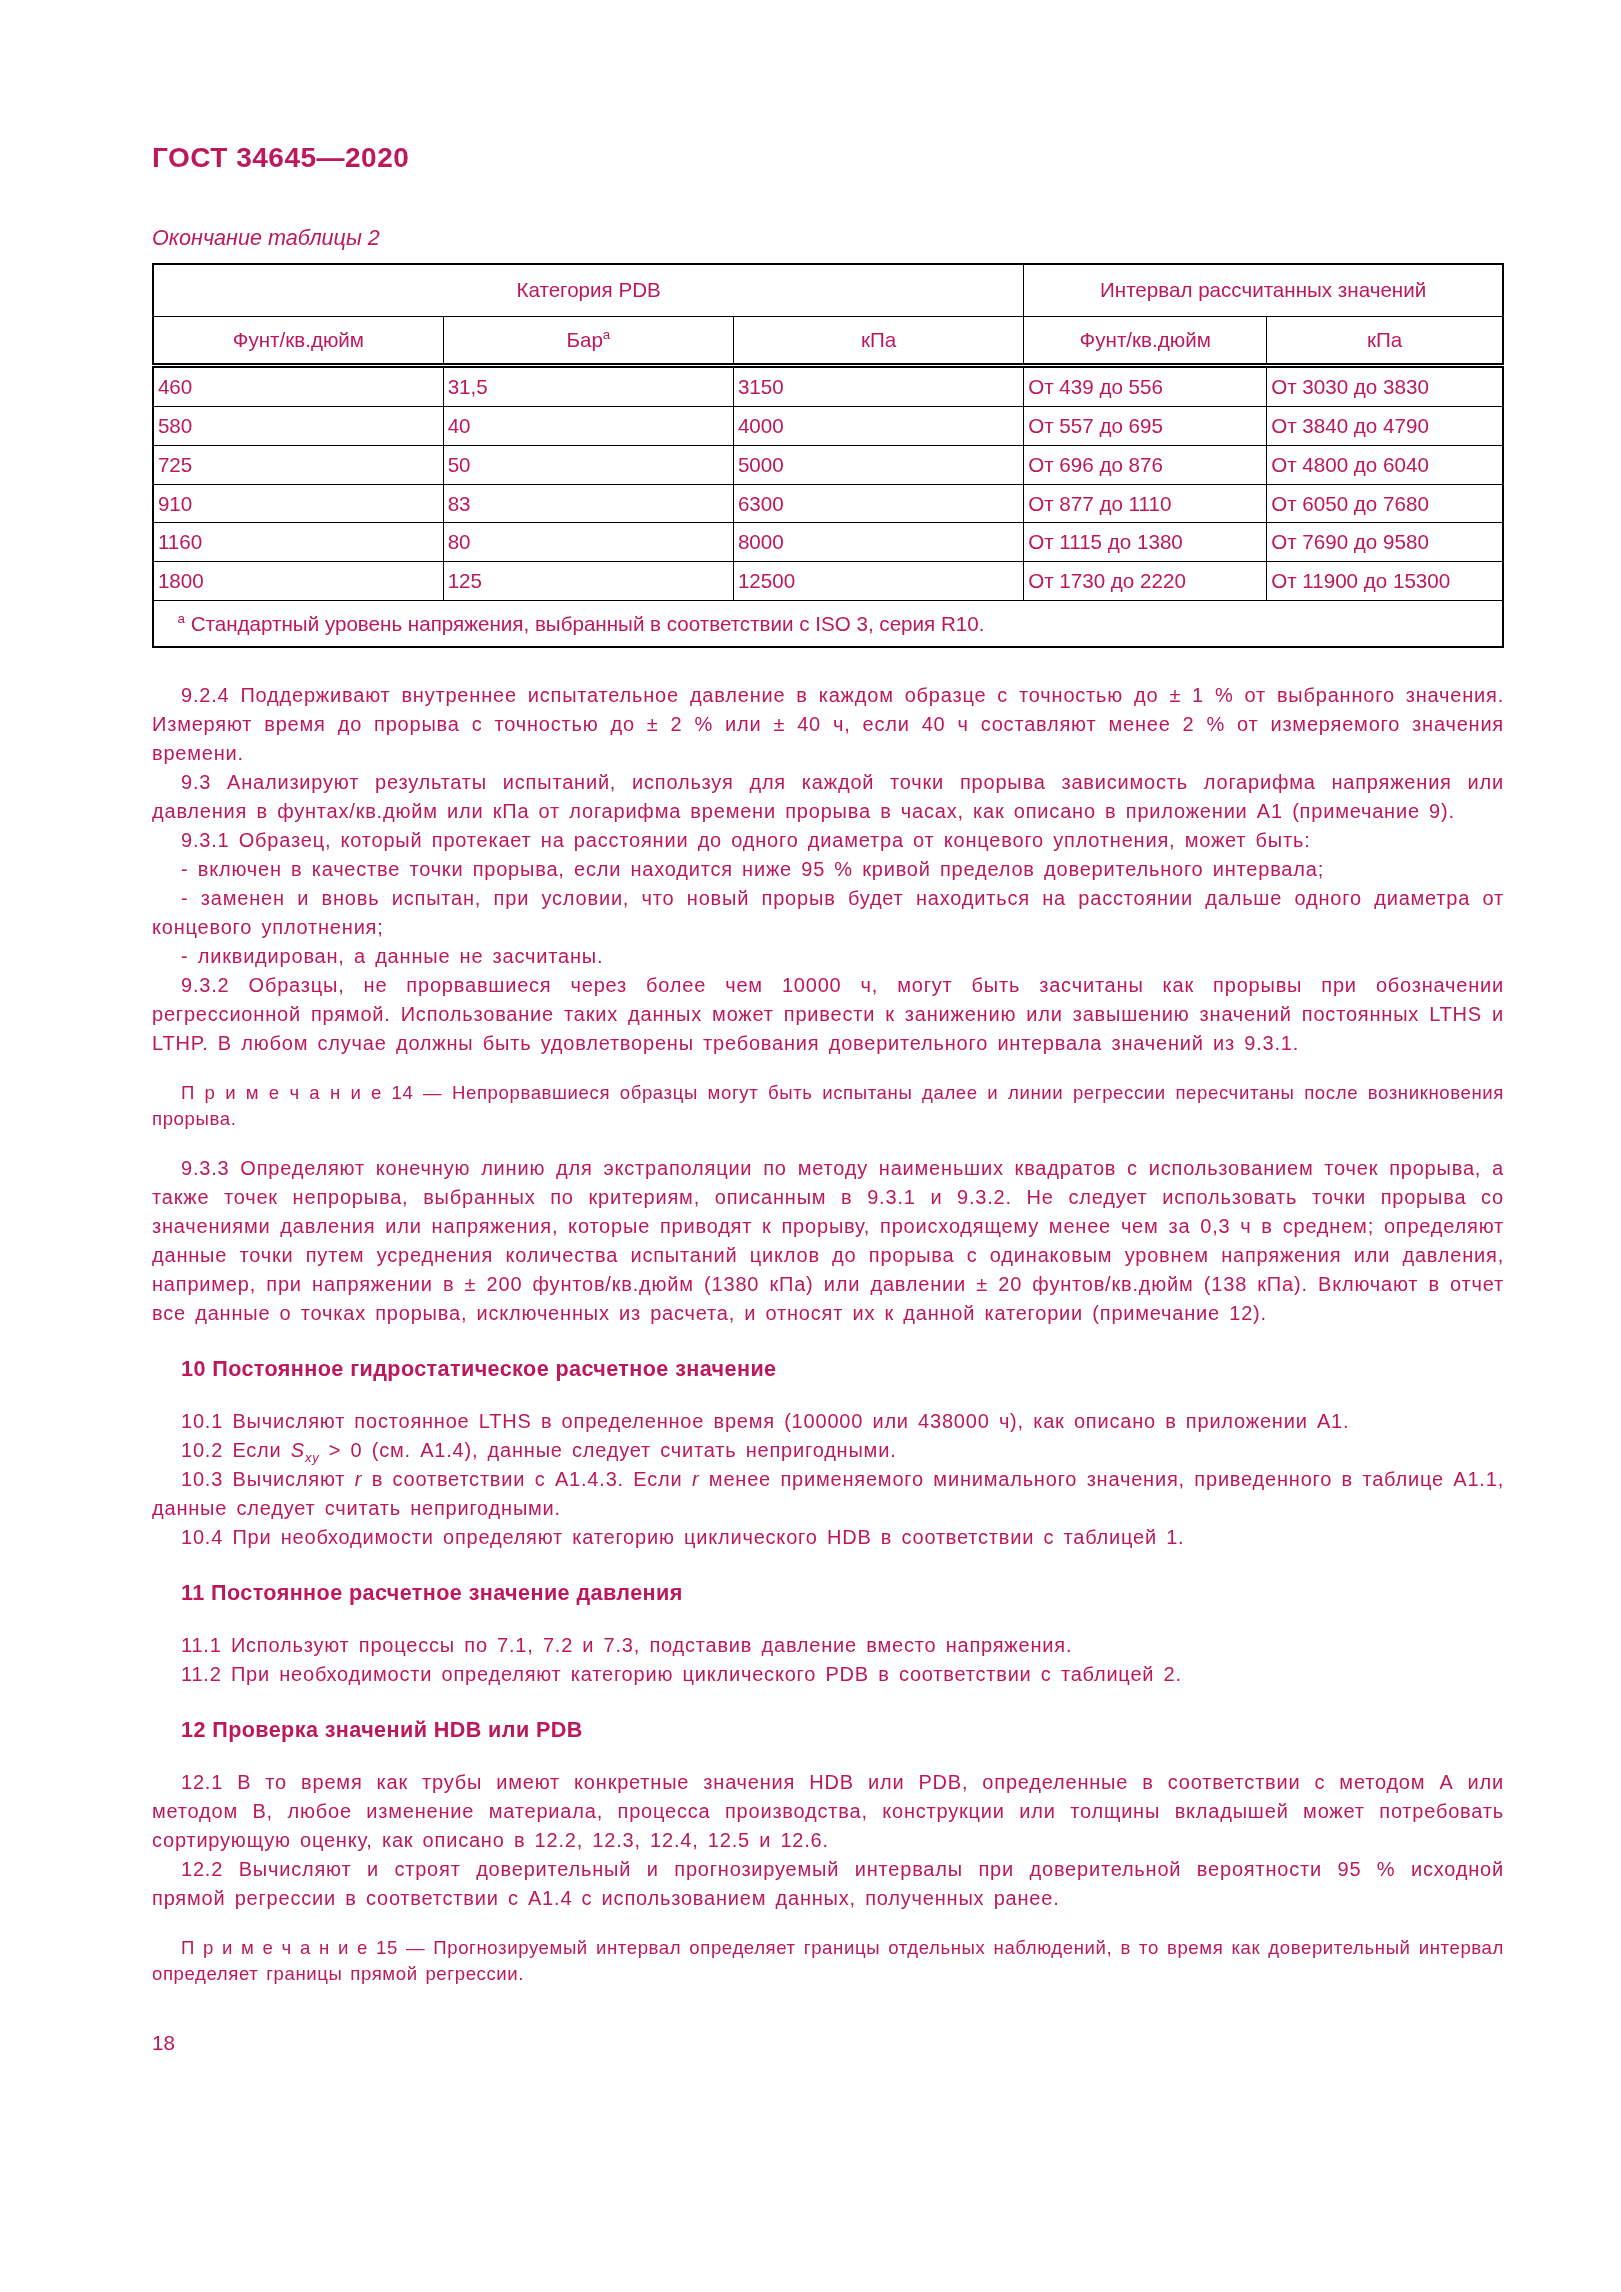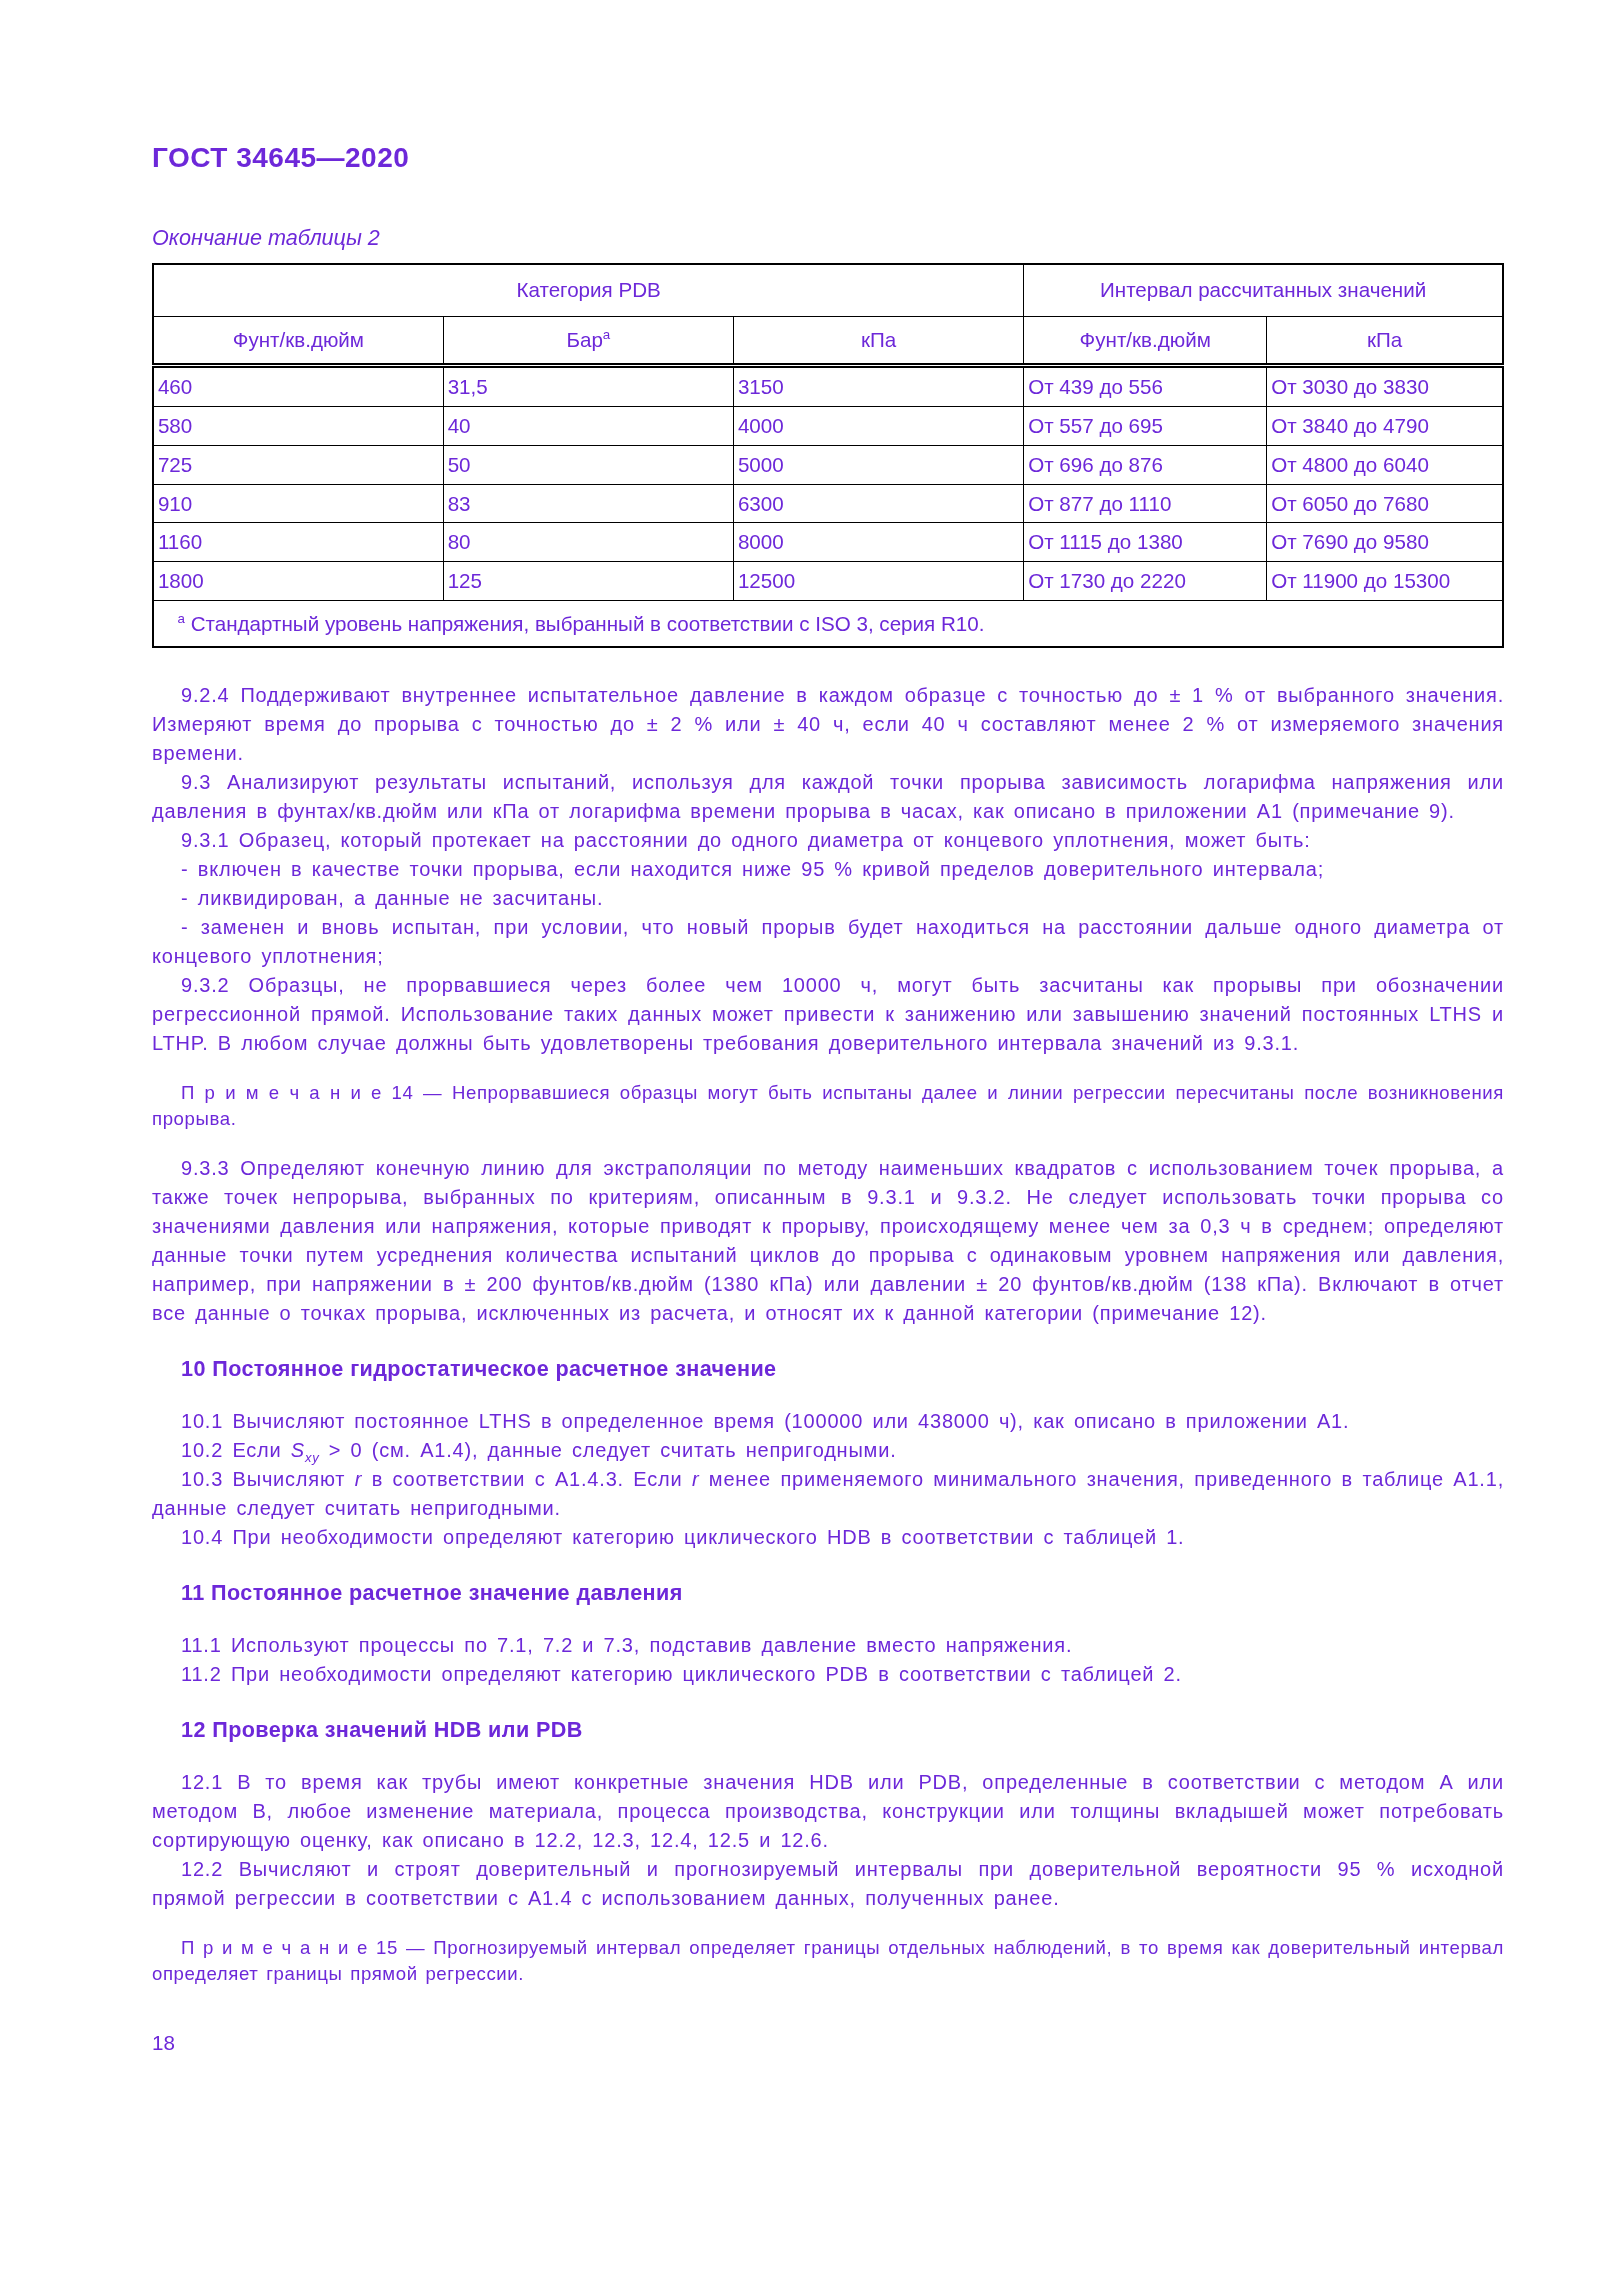--- a/index.html
+++ b/index.html
@@ -1,19 +1,19 @@
 <!DOCTYPE html>
 <html><head>
 <meta charset="utf-8">
 <style>
   html, body { margin: 0; padding: 0; background: #ffffff; }
   .page {
     width: 1621px; height: 2293px; box-sizing: border-box;
     padding: 142px 117px 0 152px;
-    background: #ffffff; color: #6d28d9;
+    background: #ffffff; color: #be185d;
     font-family: "Liberation Sans", sans-serif;
     overflow: hidden; position: relative;
   }
   .doc-title {
     font-size: 28px; font-weight: bold; letter-spacing: 0.5px;
     margin: 0 0 51px 0;
   }
   .table-caption {
     font-style: italic; font-size: 21.6px; margin: 0 0 11.8px 0;
   }
@@ -127,22 +127,22 @@
         <td colspan="5"><sup>a</sup><span> Стандартный уровень напряжения, выбранный в соответствии с ISO 3, серия R10.</span></td>
       </tr>
     </tbody>
   </table>
 
   <div class="body-text">
     <p class="para">9.2.4 Поддерживают внутреннее испытательное давление в каждом образце с точностью до ± 1 % от выбранного значения. Измеряют время до прорыва с точностью до ± 2 % или ± 40 ч, если 40 ч составляют менее 2 % от измеряемого значения времени.</p>
     <p class="para">9.3 Анализируют результаты испытаний, используя для каждой точки прорыва зависимость логарифма напряжения или давления в фунтах/кв.дюйм или кПа от логарифма времени прорыва в часах, как описано в приложении А1 (примечание 9).</p>
     <p class="para">9.3.1 Образец, который протекает на расстоянии до одного диаметра от концевого уплотнения, может быть:</p>
     <p class="para">- включен в качестве точки прорыва, если находится ниже 95 % кривой пределов доверительного интервала;</p>
+    <p class="para">- заменен и вновь испытан, при условии, что новый прорыв будет находиться на расстоянии дальше одного диаметра от концевого уплотнения;</p>
     <p class="para">- ликвидирован, а данные не засчитаны.</p>
-    <p class="para">- заменен и вновь испытан, при условии, что новый прорыв будет находиться на расстоянии дальше одного диаметра от концевого уплотнения;</p>
     <p class="para">9.3.2 Образцы, не прорвавшиеся через более чем 10000 ч, могут быть засчитаны как прорывы при обозначении регрессионной прямой. Использование таких данных может привести к занижению или завышению значений постоянных LTHS и LTHP. В любом случае должны быть удовлетворены требования доверительного интервала значений из 9.3.1.</p>
     <p class="note">П р и м е ч а н и е  14 — Непрорвавшиеся образцы могут быть испытаны далее и линии регрессии пересчитаны после возникновения прорыва.</p>
     <p class="para">9.3.3 Определяют конечную линию для экстраполяции по методу наименьших квадратов с использованием точек прорыва, а также точек непрорыва, выбранных по критериям, описанным в 9.3.1 и 9.3.2. Не следует использовать точки прорыва со значениями давления или напряжения, которые приводят к прорыву, происходящему менее чем за 0,3 ч в среднем; определяют данные точки путем усреднения количества испытаний циклов до прорыва с одинаковым уровнем напряжения или давления, например, при напряжении в ± 200 фунтов/кв.дюйм (1380 кПа) или давлении ± 20 фунтов/кв.дюйм (138 кПа). Включают в отчет все данные о точках прорыва, исключенных из расчета, и относят их к данной категории (примечание 12).</p>
 
     <h2 class="sec-heading">10 Постоянное гидростатическое расчетное значение</h2>
     <p class="para">10.1 Вычисляют постоянное LTHS в определенное время (100000 или 438000 ч), как описано в приложении А1.</p>
     <p class="para"><span>10.2 Если </span><span class="var"><span>S</span><sub>xy</sub></span><span> &gt; 0 (см. А1.4), данные следует считать непригодными.</span></p>
     <p class="para"><span>10.3 Вычисляют </span><span class="var">r</span><span> в соответствии с А1.4.3. Если </span><span class="var">r</span><span> менее применяемого минимального значения, приведенного в таблице А1.1, данные следует считать непригодными.</span></p>
     <p class="para">10.4 При необходимости определяют категорию циклического HDB в соответствии с таблицей 1.</p>
 

